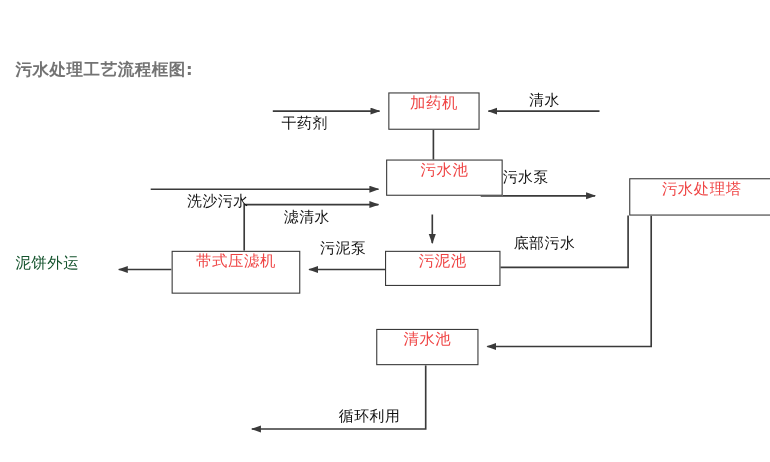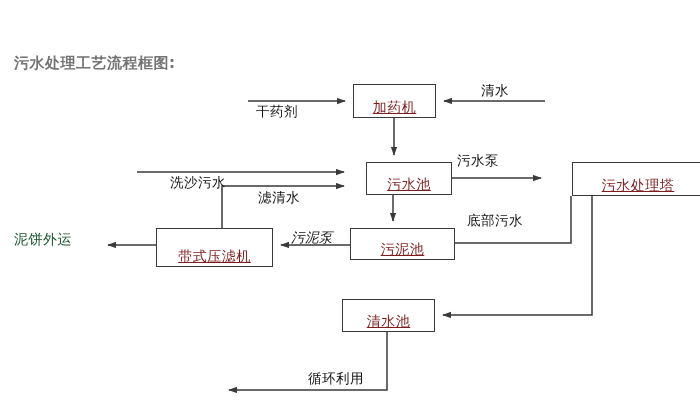--- a/index.html
+++ b/index.html
@@ -32,27 +32,26 @@
     color: #737373;
     white-space: nowrap;
     margin-top: 36px;
   }
   .node {
     position: absolute;
     box-sizing: border-box;
     border: 1.6px solid #3a3a3a;
     background: #ffffff;
     display: flex;
-    align-items: flex-end;
+    align-items: flex-start;
     justify-content: center;
     font-size: 14px;
-    color: #7f1d1d;
+    color: #ef4444;
     white-space: nowrap;
     letter-spacing: 0.5px;
-    text-decoration: underline;
   }
   .edge-label {
     position: absolute;
     font-size: 13.5px;
     color: #111111;
     white-space: nowrap;
     letter-spacing: 0.5px;
   }
   .terminal-label {
     position: absolute;
@@ -98,38 +97,38 @@
 
     <path d="M592,196 L592,315 L443,315" marker-end="url(#arrow)"></path>
 
     <path d="M387,332 L387,390 L229,390" marker-end="url(#arrow)"></path>
   </g>
 </svg>
 
 <div class="node" style="left:353px; top:84px; width:83px; height:34px;">
   <span>加药机</span>
 </div>
-<div class="node" style="left:351px; top:162px; width:86px; height:33px;margin-left:15px;">
+<div class="node" style="left:351px; top:145px; width:106px; height:33px;">
   <span>污水池</span>
 </div>
 <div class="node" style="left:572px; top:162px; width:132px; height:34px;">
   <span>污水处理塔</span>
 </div>
 <div class="node" style="left:156px; top:228px; width:117px; height:39px;">
   <span>带式压滤机</span>
 </div>
 <div class="node" style="left:350px; top:228px; width:105px; height:32px;">
   <span>污泥池</span>
 </div>
 <div class="node" style="left:342px; top:299px; width:93px; height:33px;">
   <span>清水池</span>
 </div>
 
 <div class="edge-label" style="left:256px; top:82px;margin-top:21px;">干药剂</div>
 <div class="edge-label" style="left:481px; top:82px;">清水</div>
 <div class="edge-label" style="left:170px; top:150px;margin-top:24px;">洗沙污水</div>
 <div class="edge-label" style="left:258px; top:189px;">滤清水</div>
 <div class="edge-label" style="left:457px; top:152px;">污水泵</div>
-<div class="edge-label" style="left:291px; top:229px;font-style:italic;">污泥泵</div>
+<div class="edge-label" style="left:291px; top:217px;">污泥泵</div>
 <div class="edge-label" style="left:467px; top:212px;">底部污水</div>
 <div class="edge-label" style="left:260px; top:370px;margin-left:48px;">循环利用</div>
 
 <div class="terminal-label" style="left:14px; top:231px;">泥饼外运</div>
 
 </body></html>

